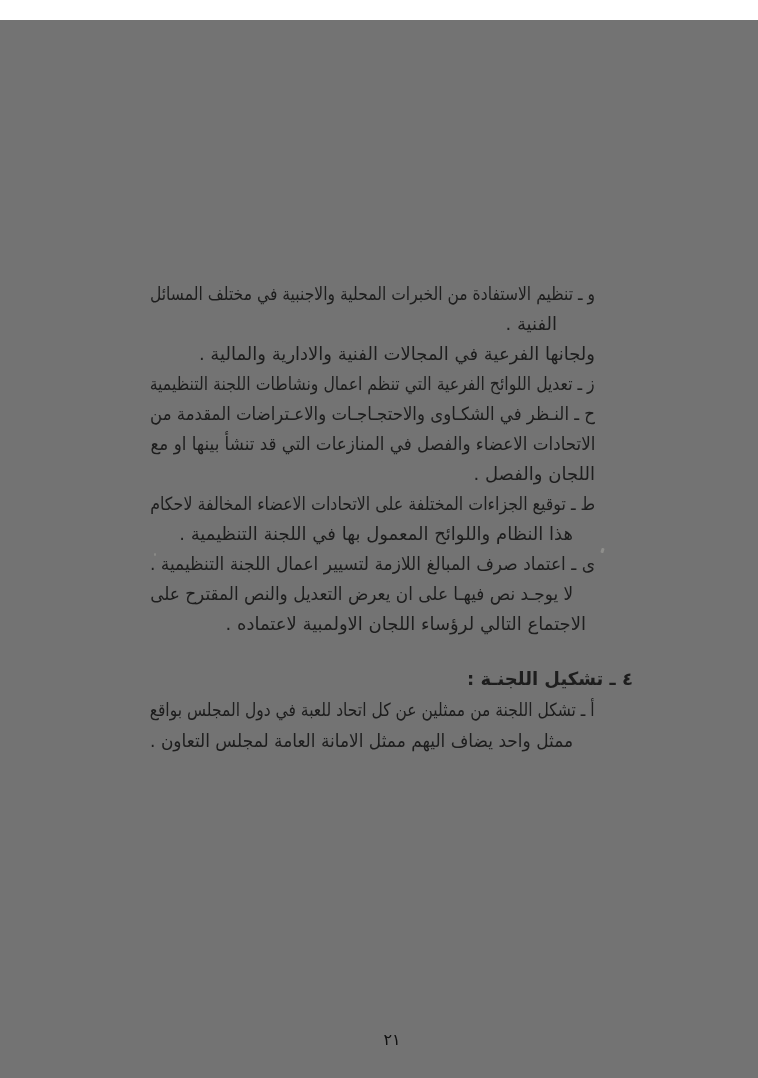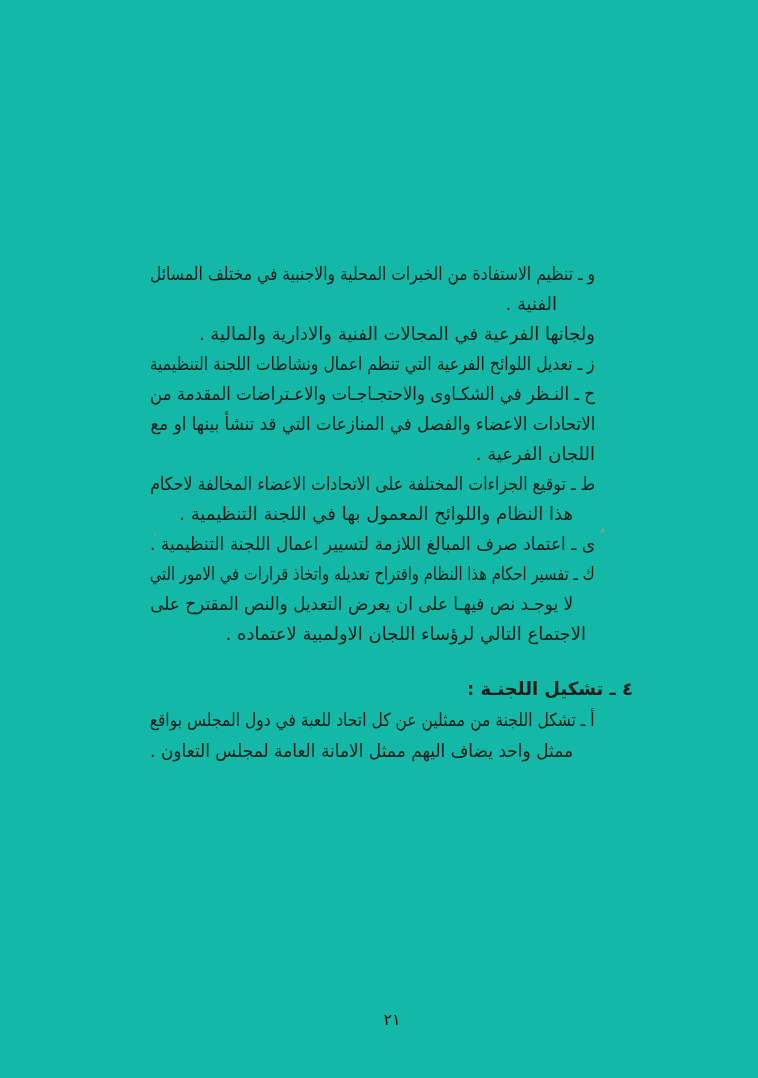--- a/index.html
+++ b/index.html
@@ -3,21 +3,21 @@
 <meta charset="utf-8">
 <style>
   html,body{margin:0;padding:0;}
   body{
     width:758px;height:1078px;position:relative;
     background:#ffffff;
     font-family:"DejaVu Sans",sans-serif;
     overflow:hidden;
   }
   .page{
-    position:absolute;inset:0;background:#14b8a6;color:#1d1d1d;
+    position:absolute;inset:0;background:#737373;color:#1d1d1d;margin-top:20px;
   }
   .content{
     position:absolute;top:259px;left:150px;width:445px;
     direction:rtl;font-size:18px;
   }
   .item .line{line-height:30px;}
   .line{
     text-align:right;white-space:nowrap;height:auto;
   }
   .line span{
@@ -55,34 +55,33 @@
     </div>
 
     <div class="item">
       <div class="line"><span>ولجانها الفرعية في المجالات الفنية والادارية والمالية .</span></div>
       <div class="line fit"><span style="transform: scaleX(0.871374);">ز ـ تعديل اللوائح الفرعية التي تنظم اعمال ونشاطات اللجنة التنظيمية</span></div>
     </div>
 
     <div class="item">
       <div class="line fit"><span style="transform: scaleX(0.919332);">ح ـ النـظر في الشكـاوى والاحتجـاجـات والاعـتراضات المقدمة من</span></div>
       <div class="line fit"><span style="transform: scaleX(0.930081);">الاتحادات الاعضاء والفصل في المنازعات التي قد تنشأ بينها او مع</span></div>
-      <div class="line"><span>اللجان الفرعية .</span></div>
+      <div class="line"><span>اللجان والفصل .</span></div>
     </div>
 
     <div class="item">
       <div class="line fit"><span style="transform: scaleX(0.879012);">ط ـ توقيع الجزاءات المختلفة على الاتحادات الاعضاء المخالفة لاحكام</span></div>
       <div class="line c"><span>هذا النظام واللوائح المعمول بها في اللجنة التنظيمية .</span></div>
     </div>
 
     <div class="item">
       <div class="line"><span style="transform: scaleX(0.946809);">ى ـ اعتماد صرف المبالغ اللازمة لتسيير اعمال اللجنة التنظيمية .</span></div>
     </div>
 
     <div class="item">
-      <div class="line fit"><span style="transform: scaleX(0.821436);">ك ـ تفسير احكام هذا النظام واقتراح تعديله واتخاذ قرارات في الامور التي</span></div>
       <div class="line fit c"><span style="transform: scaleX(0.937623);">لا يوجـد نص فيهـا على ان يعرض التعديل والنص المقترح على</span></div>
       <div class="line c3"><span>الاجتماع التالي لرؤساء اللجان الاولمبية لاعتماده .</span></div>
     </div>
 
     <div class="heading"><span>٤ ـ تشكيل اللجنـة :</span></div>
 
     <div class="sub">
 
       <div class="item">
         <div class="line fit"><span style="transform: scaleX(0.862978);">أ  ـ تشكل اللجنة من ممثلين عن كل اتحاد للعبة في دول المجلس بواقع</span></div>

